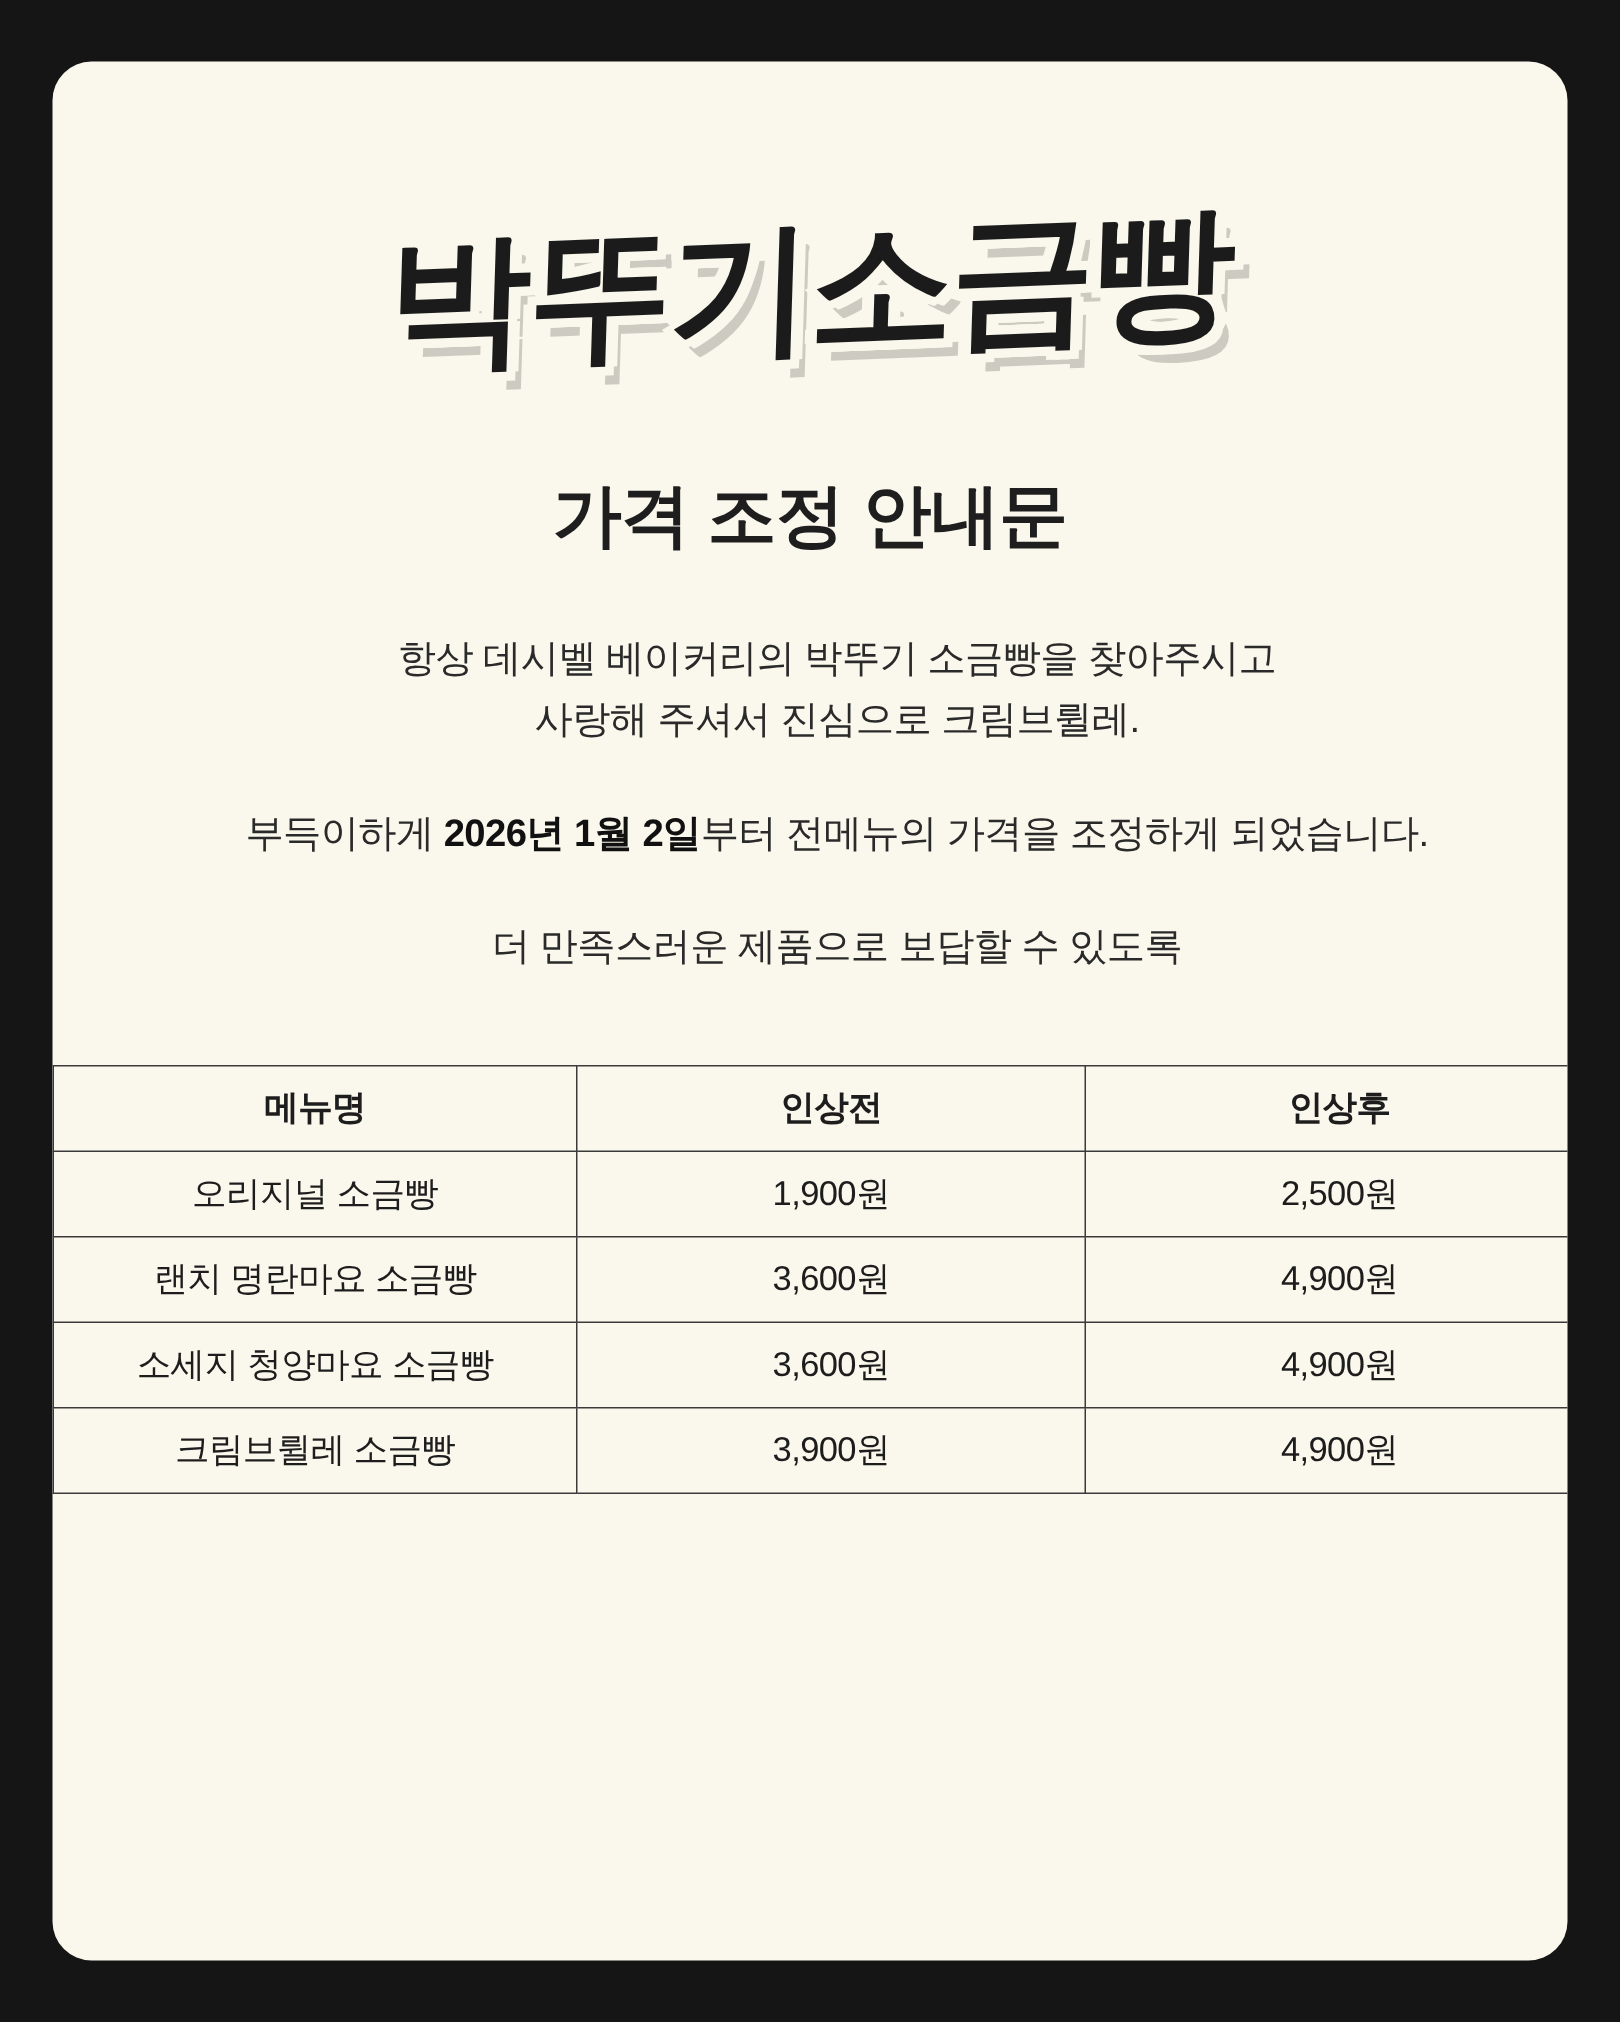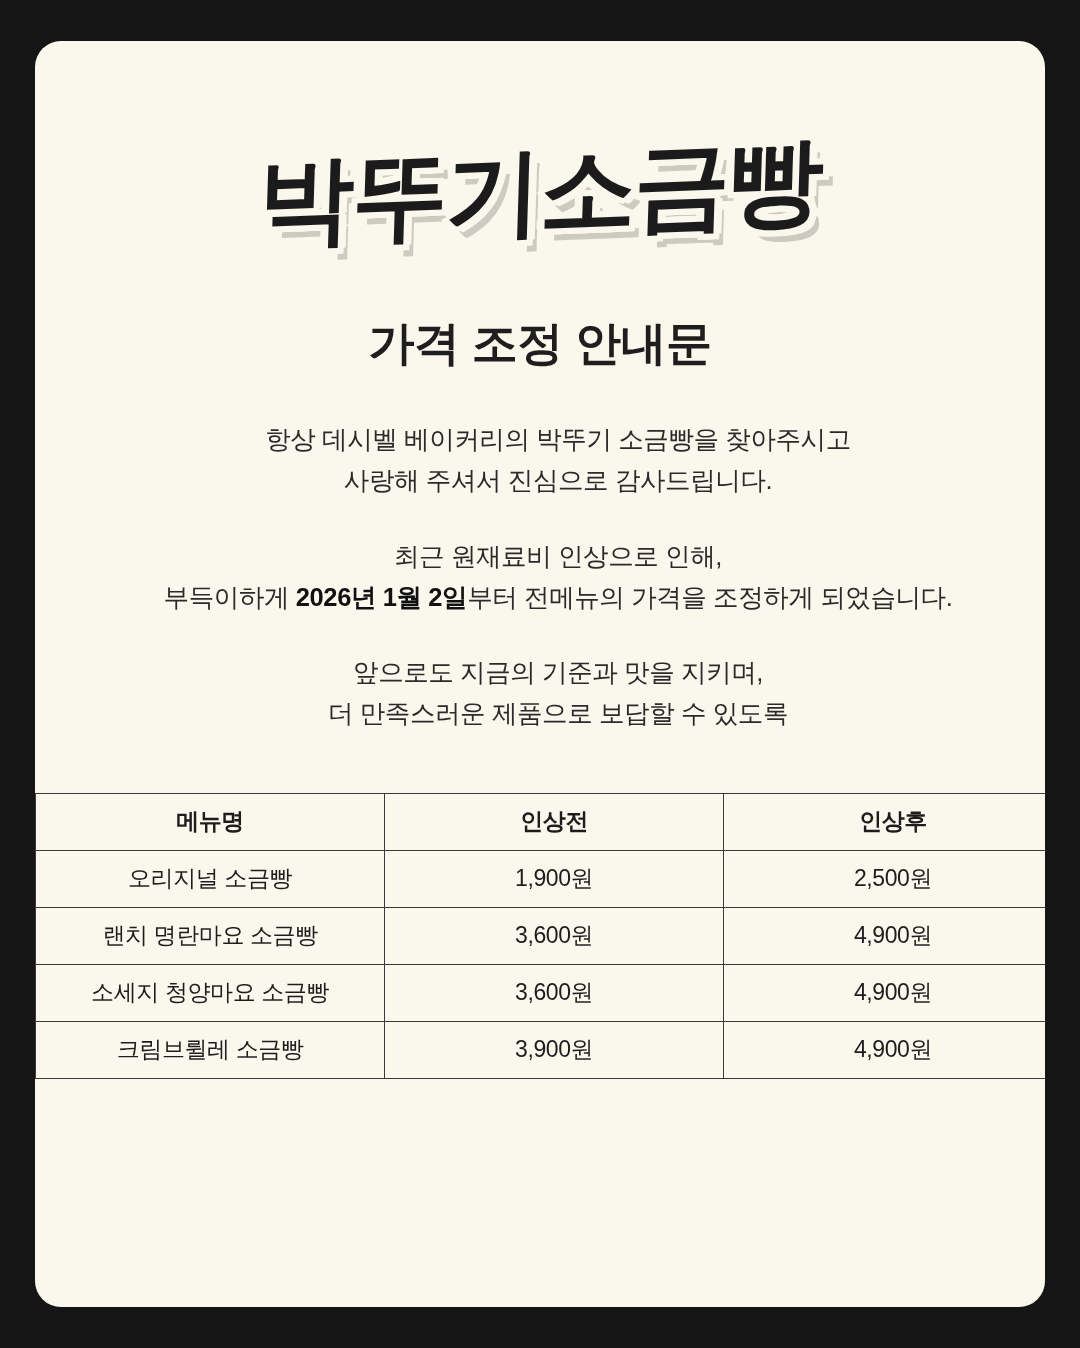--- a/index.html
+++ b/index.html
@@ -97,28 +97,26 @@
 
   <div class="logo-wrap">
     <span class="logo">박뚜기소금빵</span>
   </div>
 
   <div class="headline">가격 조정 안내문</div>
 
   <div class="body-text">
       <p class="para">
         <span class="ln"><span>항상 데시벨 베이커리의 박뚜기 소금빵을 찾아주시고</span></span>
-        <span class="ln"><span>사랑해 주셔서 진심으로 감사드립니다.</span></span>
+        <span class="ln"><span>사랑해 주셔서 진심으로 크림브륄레.</span></span>
       </p>
       <p class="para">
-        <span class="ln"><span>최근 원재료비 인상으로 인해,</span></span>
         <span class="ln"><span>부득이하게 </span><b>2026년 1월 2일</b><span>부터 전메뉴의 가격을 조정하게 되었습니다.</span></span>
       </p>
       <p class="para">
-        <span class="ln"><span>앞으로도 지금의 기준과 맛을 지키며,</span></span>
         <span class="ln"><span>더 만족스러운 제품으로 보답할 수 있도록</span></span>
       </p>
     </div>
 
   <div class="table-wrap">
     <table>
       <colgroup>
           <col class="c1">
           <col class="c2">
           <col class="c3">

